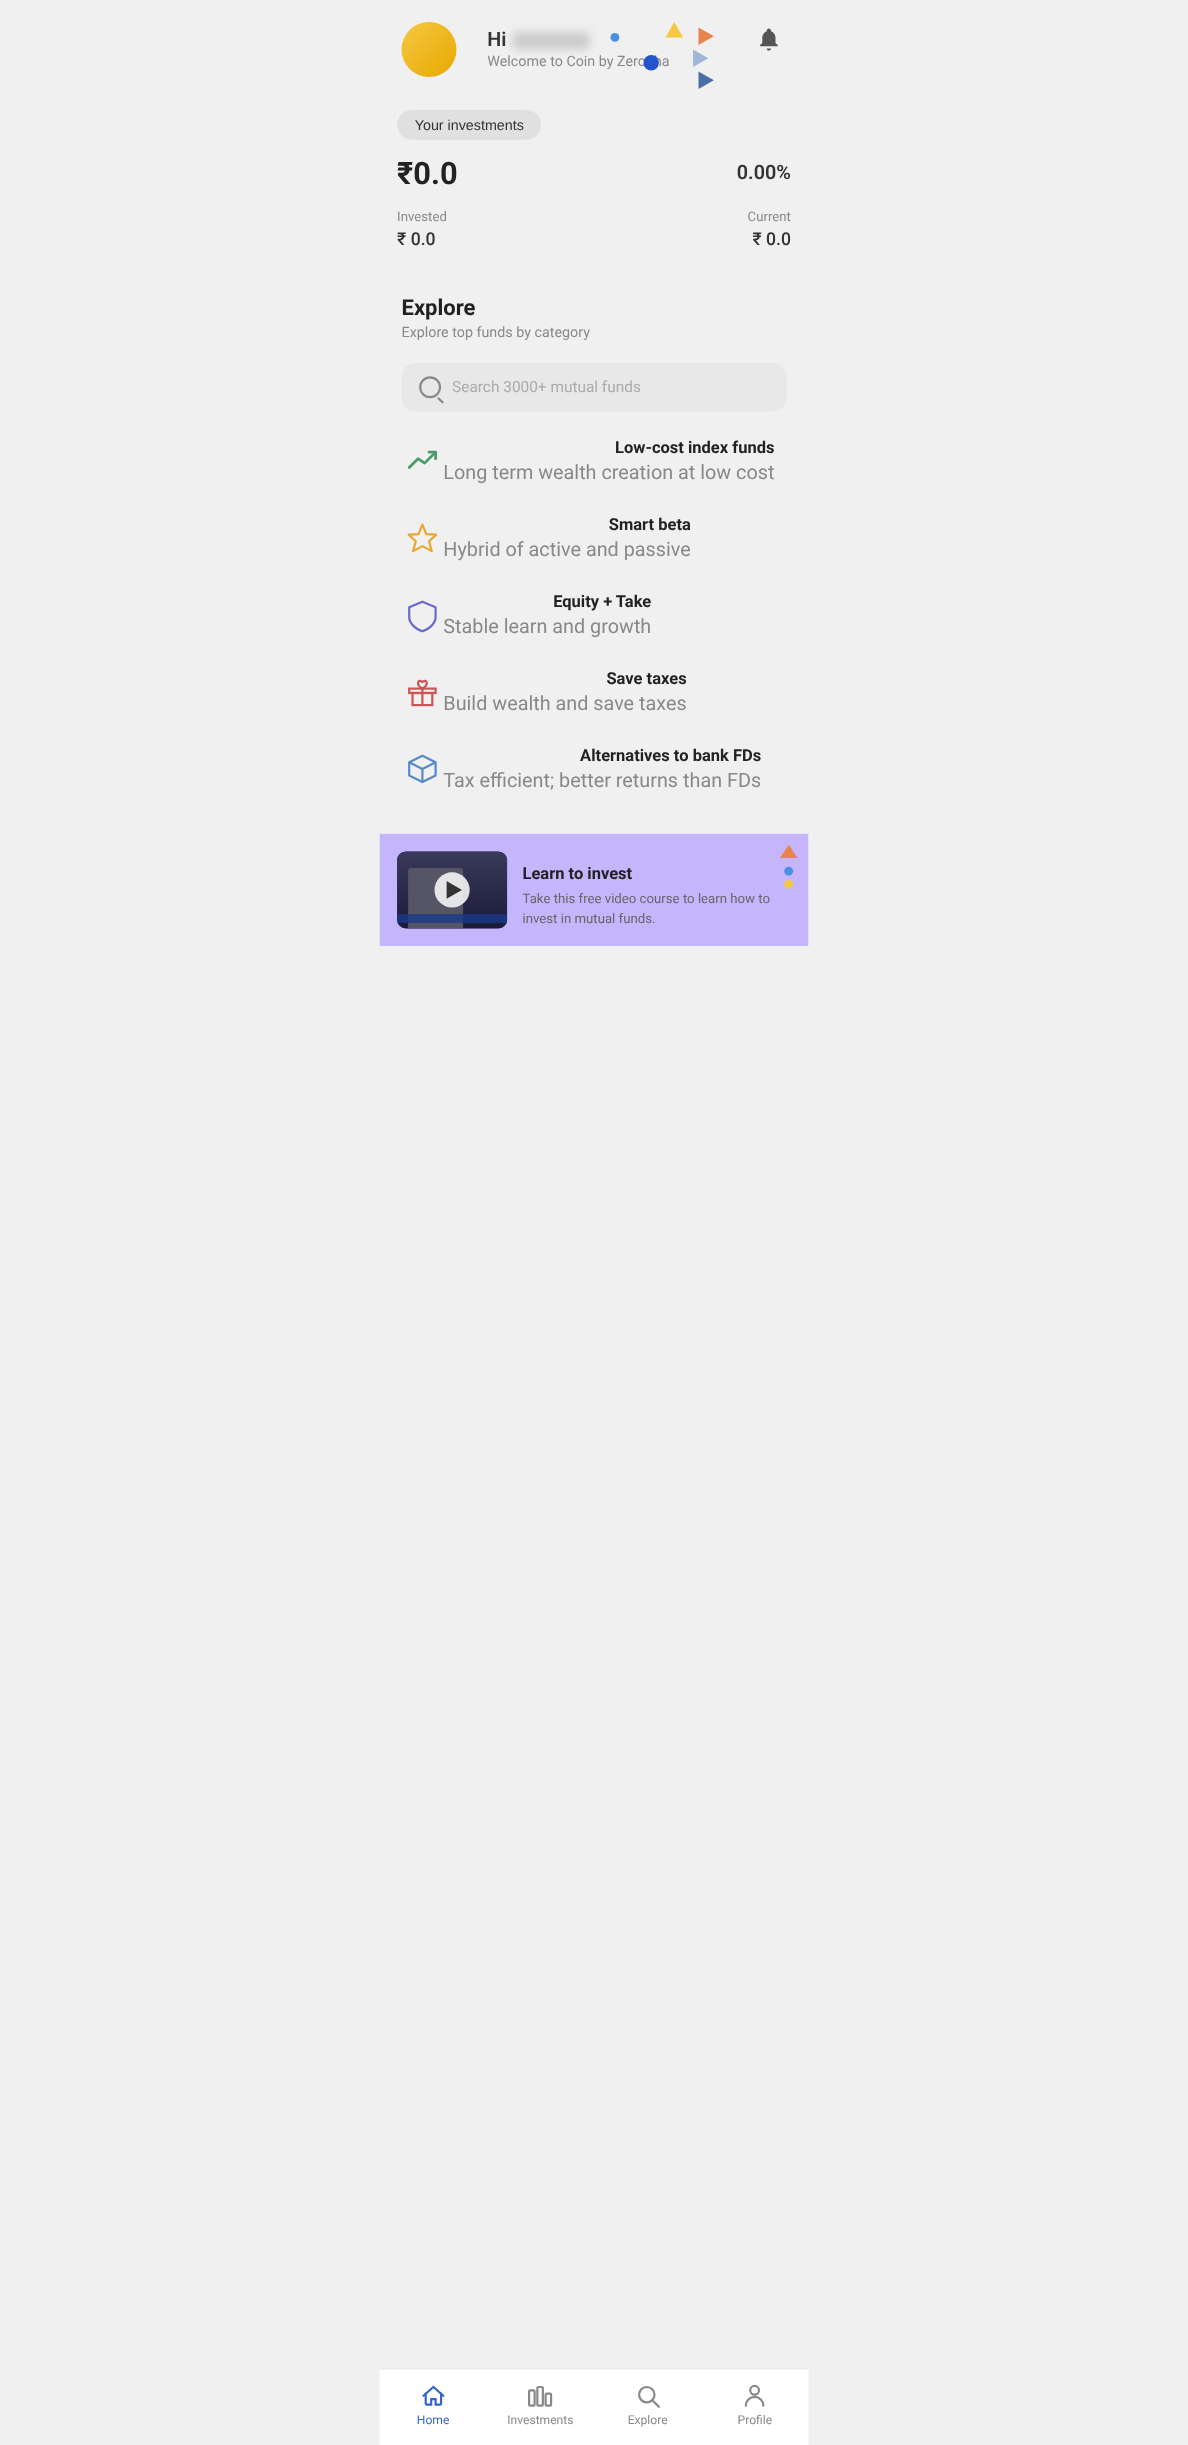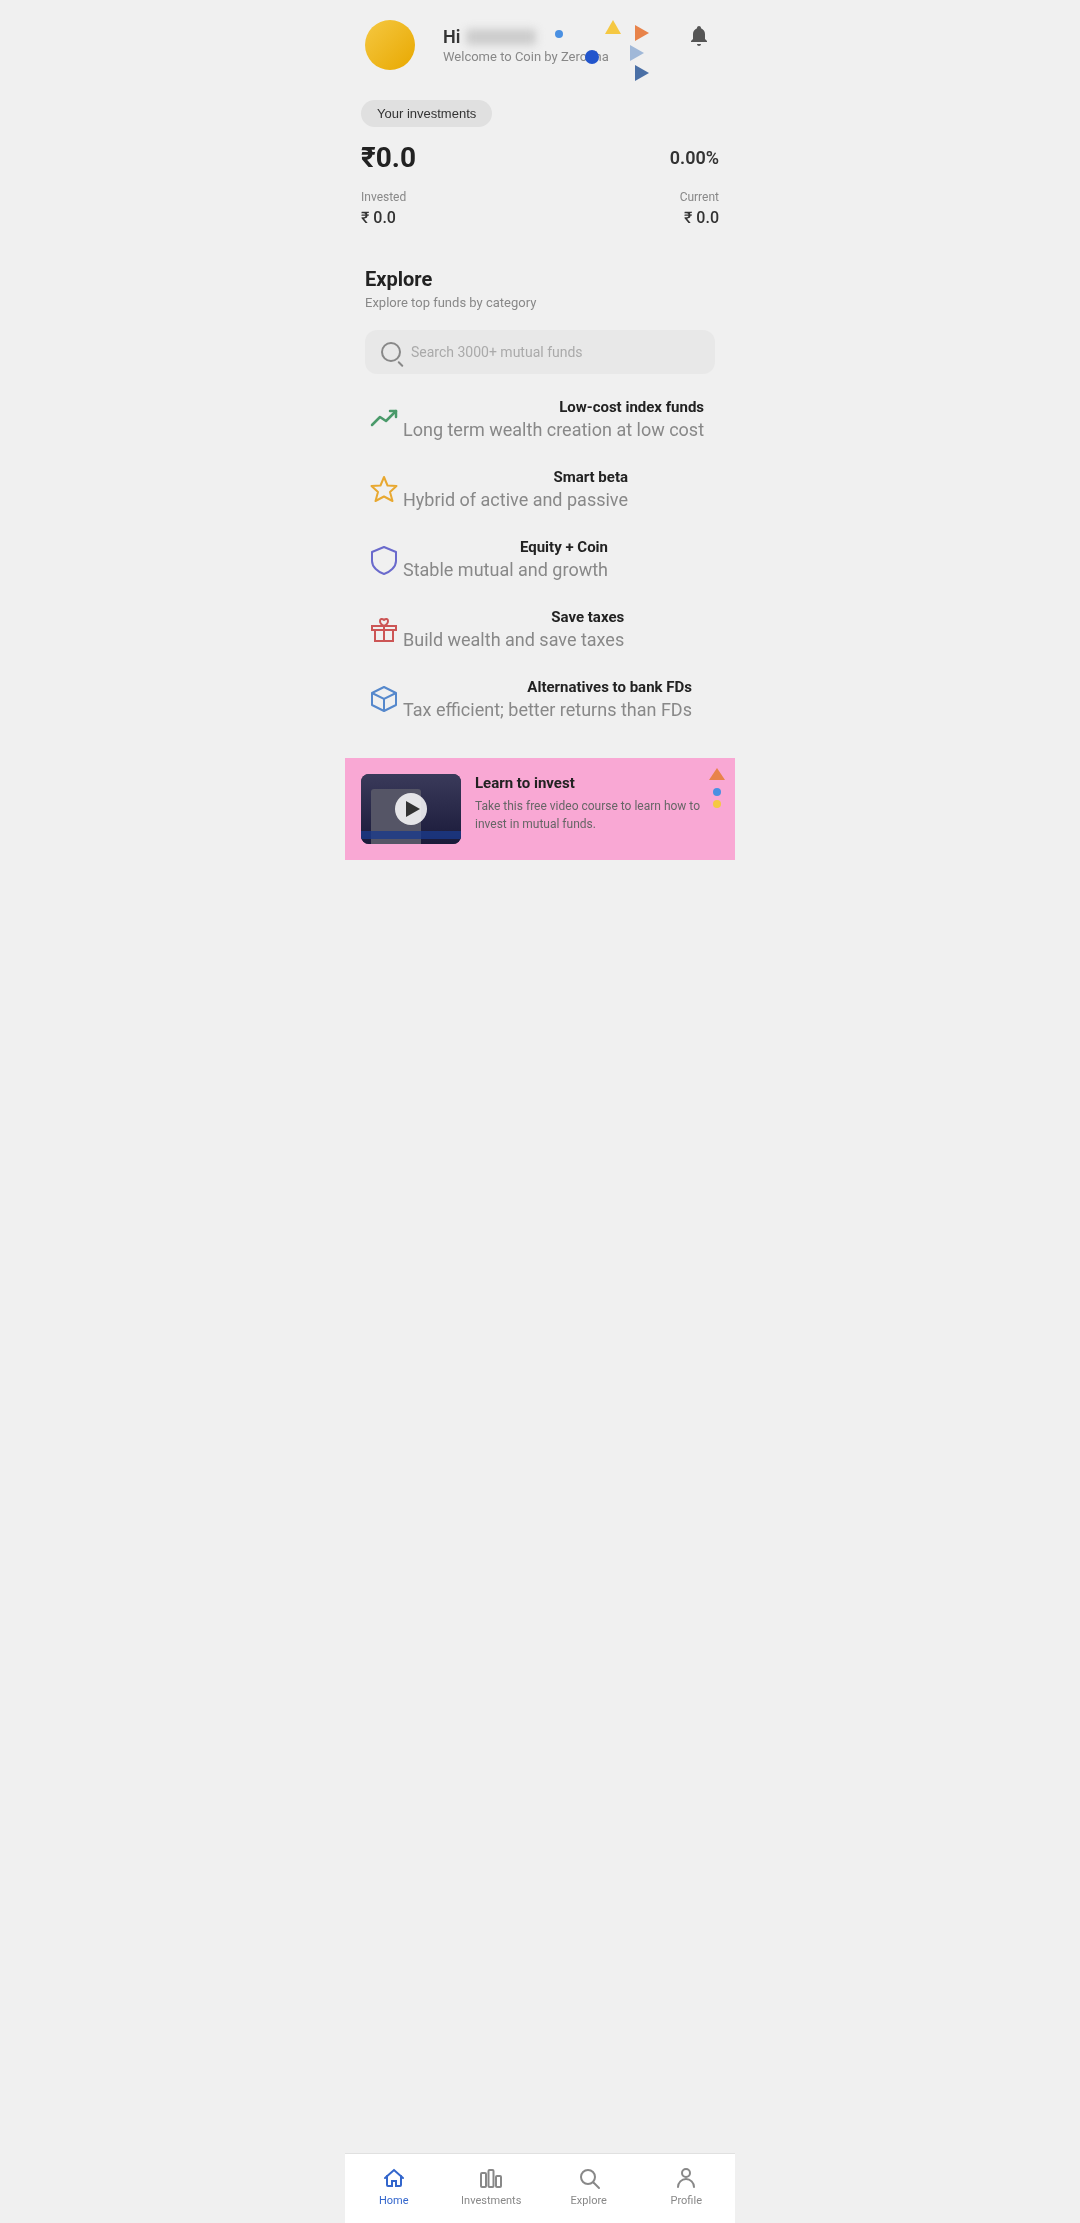--- a/index.html
+++ b/index.html
@@ -245,22 +245,22 @@
     
     .icon-svg {
       width: 32px;
       height: 32px;
     }
 
     
     .learn-banner {
       margin: 0 0 0 0;
       display: flex;
-      align-items: flex-start;
-      background: #f9a8d4;
+      align-items: flex-end;
+      background: #c4b5fd;
       padding: 16px 16px;
       gap: 14px;
       position: relative;
     }
     .learn-thumbnail {
       width: 100px;
       height: 70px;
       border-radius: 8px;
       background: #2a2a4a;
       flex-shrink: 0;
@@ -427,22 +427,22 @@
       </div>
     </div>
 
     <div class="category-item">
       <div class="category-icon">
         <svg class="icon-svg" viewBox="0 0 32 32" fill="none">
           <path d="M16 4 L28 9 L28 18 C28 24 22 29 16 31 C10 29 4 24 4 18 L4 9 Z" stroke="#6a6acc" stroke-width="2" fill="none" stroke-linejoin="round"></path>
         </svg>
       </div>
       <div class="category-text">
-        <h3>Equity + Coin</h3>
-        <p>Stable mutual and growth</p>
+        <h3>Equity + Take</h3>
+        <p>Stable learn and growth</p>
       </div>
     </div>
 
     <div class="category-item">
       <div class="category-icon">
         <svg class="icon-svg" viewBox="0 0 32 32" fill="none">
           <rect x="4" y="13" width="24" height="4" stroke="#cc5555" stroke-width="2" fill="none"></rect>
           <rect x="7" y="17" width="18" height="11" stroke="#cc5555" stroke-width="2" fill="none"></rect>
           <path d="M16 13 C16 13 12 11 12 8 C12 6 14 5 16 7 C18 5 20 6 20 8 C20 11 16 13 16 13Z" stroke="#cc5555" stroke-width="2" fill="none" stroke-linejoin="round"></path>
           <line x1="16" y1="13" x2="16" y2="28" stroke="#cc5555" stroke-width="2"></line>

